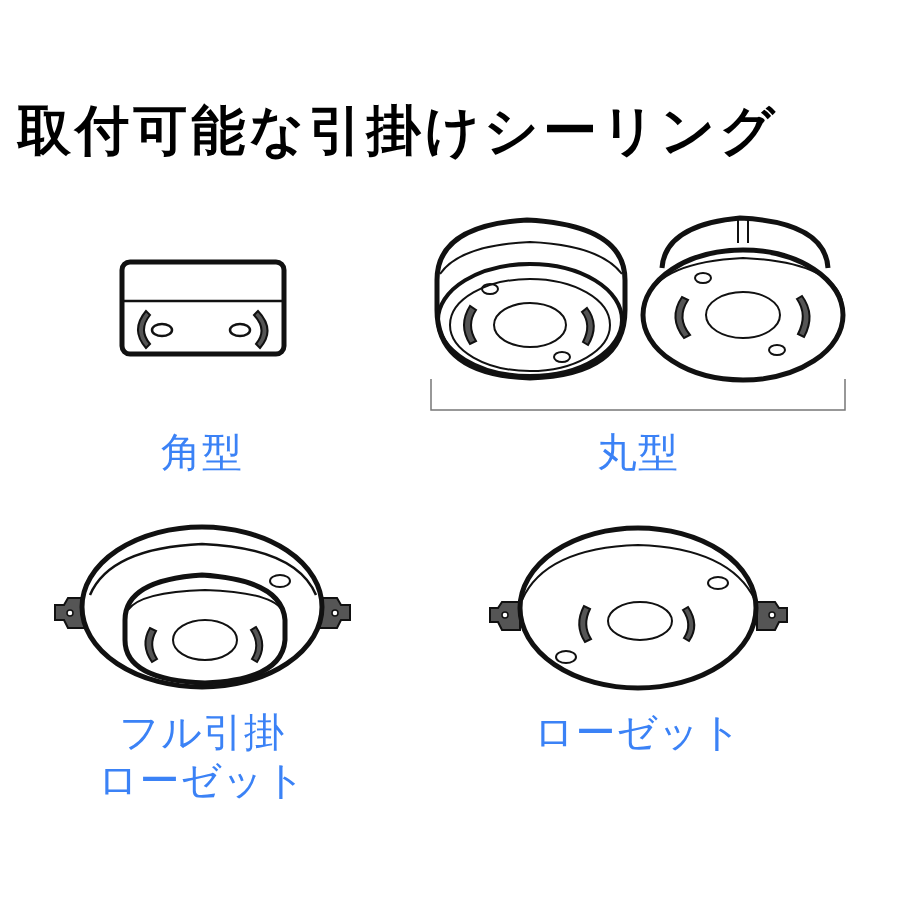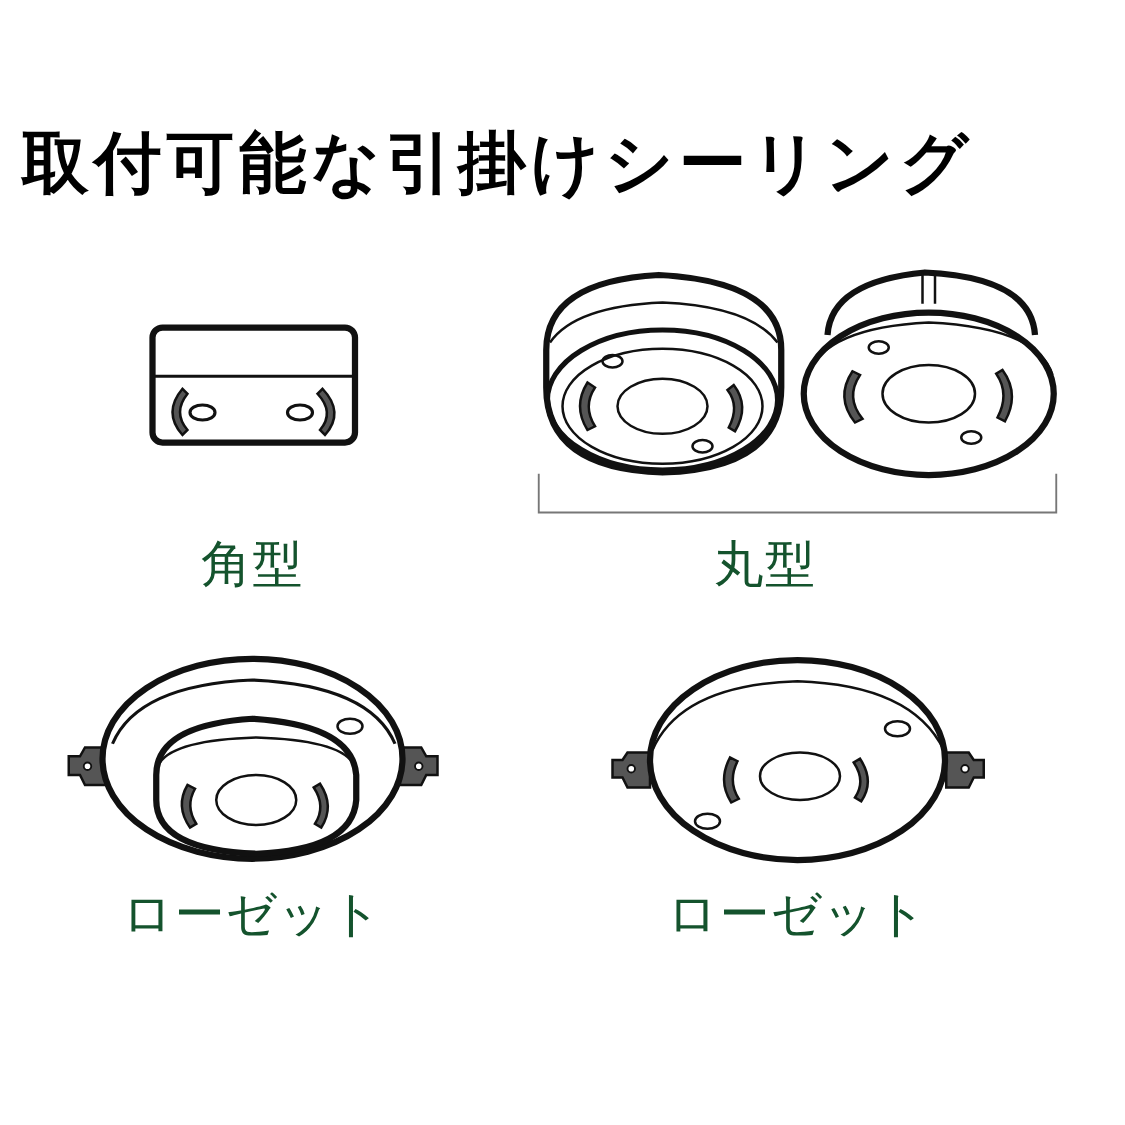--- a/index.html
+++ b/index.html
@@ -1,21 +1,21 @@
 <!DOCTYPE html>
 <html><head>
 <meta charset="utf-8">
 <style>
   html, body { margin:0; padding:0; background:#ffffff; }
   body { width:900px; height:900px; position:relative; overflow:hidden;
          font-family:"DejaVu Sans", sans-serif; color:#1a1a1a; }
   .title { position:absolute; left:0; top:95px; width:796px; text-align:center;
            font-size:54px; font-weight:bold; letter-spacing:4px; color:#000; }
   .label { position:absolute; text-align:center; font-size:40px; font-weight:normal;
-           color:#14532d; line-height:48px; letter-spacing:1px; }
+           color:#3b82f6; line-height:48px; letter-spacing:1px; }
   svg { position:absolute; left:0; top:0; }
 </style>
 </head>
 <body>
 
 <div class="title">取付可能な引掛けシーリング</div>
 
 <svg width="900" height="900" viewBox="0 0 900 900">
 
   <g stroke="#111" fill="none">
@@ -80,21 +80,22 @@
     <ellipse cx="718" cy="583" rx="10" ry="6" stroke-width="2"></ellipse>
     <ellipse cx="566" cy="657" rx="10" ry="6" stroke-width="2"></ellipse>
     <path d="M584 606 Q574 625 585 642 L591 639 Q582 625 590 609 Z" fill="#555" stroke-width="2"></path>
     <path d="M688 607 Q700 625 689 641 L684 638 Q693 625 683 610 Z" fill="#555" stroke-width="2"></path>
   </g>
 </svg>
 
 <div class="label" style="left:102px; top:428px; width:200px;">
   <div>角型</div>
 </div>
-<div class="label" style="left:512px; top:428px; width:200px;">
+<div class="label" style="left:538px; top:428px; width:200px;">
   <div>丸型</div>
 </div>
 <div class="label" style="left:72px; top:708px; width:260px;">
+  <div>フル引掛</div>
   <div>ローゼット</div>
 </div>
 <div class="label" style="left:508px; top:708px; width:260px;">
   <div>ローゼット</div>
 </div>
 
 </body></html>

